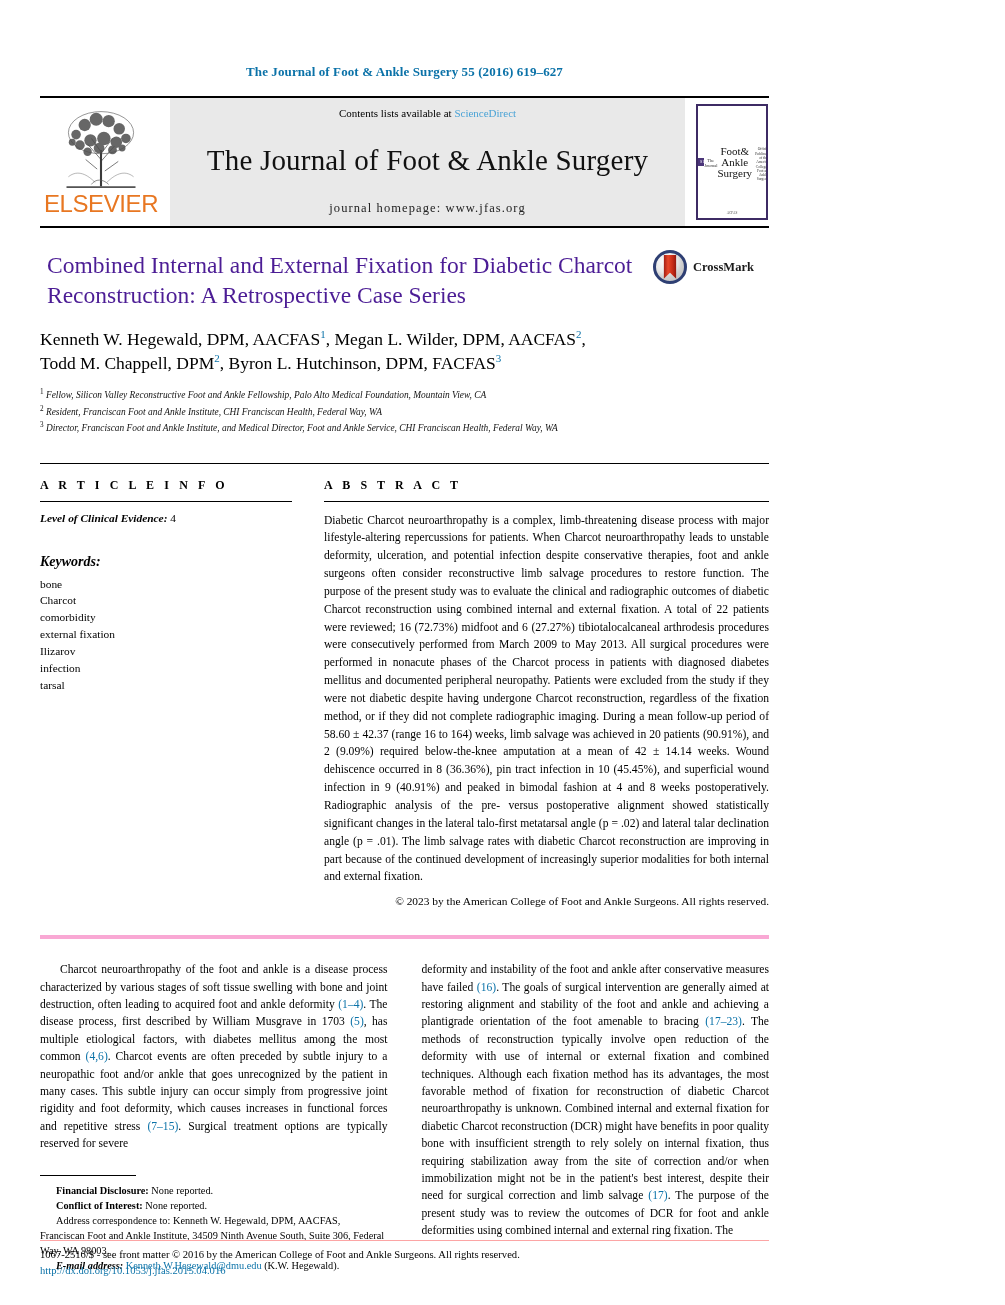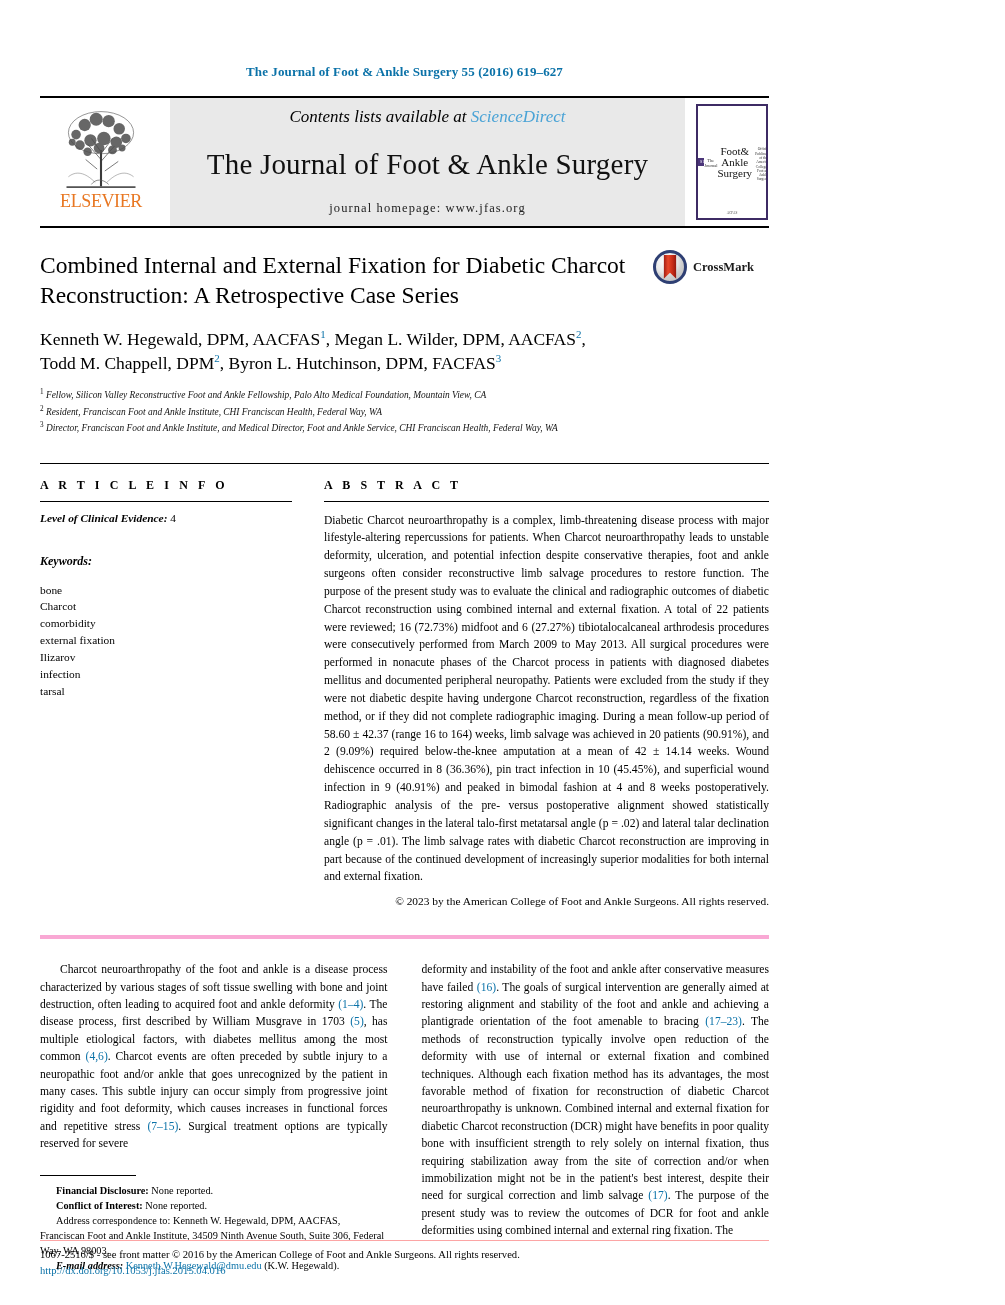--- a/index.html
+++ b/index.html
@@ -49,43 +49,42 @@
     justify-content: flex-start;
     align-items: center;
     padding-top: 4px;
     background: #fff;
   }
   .tree-logo {
     width: 96px;
     height: 92px;
   }
   .elsevier-word {
-    font-family: Liberation Serif, serif;
-    font-size: 18px;
+    font-family: Liberation Sans, sans-serif;
+    font-size: 24px;
     letter-spacing: -0.4px;
     color: #e87722;
     font-weight: normal;
     line-height: 1;
     margin-top: -2px;
   }
   .journal-banner {
     flex: 1 1 auto;
     background: #e9e9e9;
     display: flex;
     flex-direction: column;
     justify-content: space-between;
     align-items: center;
     padding: 9px 0 10px 0;
     margin-left: 8px;
     margin-right: 10px;
   }
   .contents-line {
-    font-size: 17px;
+    font-size: 11px;
     color: #000;
-    font-style: italic;
   }
   .contents-line .sd {
     color: #4aa3d6;
   }
   .journal-name {
     font-size: 29px;
     letter-spacing: .2px;
     color: #111;
     font-family: "Liberation Serif", serif;
   }
@@ -167,23 +166,23 @@
 
   
   .title-block {
     margin: 22px 40px 0 40px;
     position: relative;
   }
   .article-title {
     font-size: 23.5px;
     line-height: 1.28;
     font-family: "Liberation Serif", serif;
-    color: #000000;
+    color: #4c1d95;
     max-width: 760px;
-    margin: 0;
+    margin: 7px;
     font-weight: normal;
   }
   .authors {
     margin-top: 17px;
     font-size: 17.5px;
     line-height: 1.38;
     max-width: 770px;
   }
   .sup {
     color: #0b72a8;
@@ -265,24 +264,24 @@
     margin-bottom: 10px;
   }
   .loce {
     font-size: 11.4px;
     margin-bottom: 30px;
   }
   .loce i {
     font-weight: bold;
   }
   .kw-title {
-    font-size: 12px;
+    font-size: 14px;
     font-weight: bold;
     font-style: italic;
-    margin-bottom: 13px;
+    margin-bottom: 6px;
   }
   .kw-list {
     list-style: none;
     margin: 0;
     padding: 0;
     font-size: 11.4px;
     line-height: 1.48;
   }
   .abstract-body {
     font-size: 11.6px;

